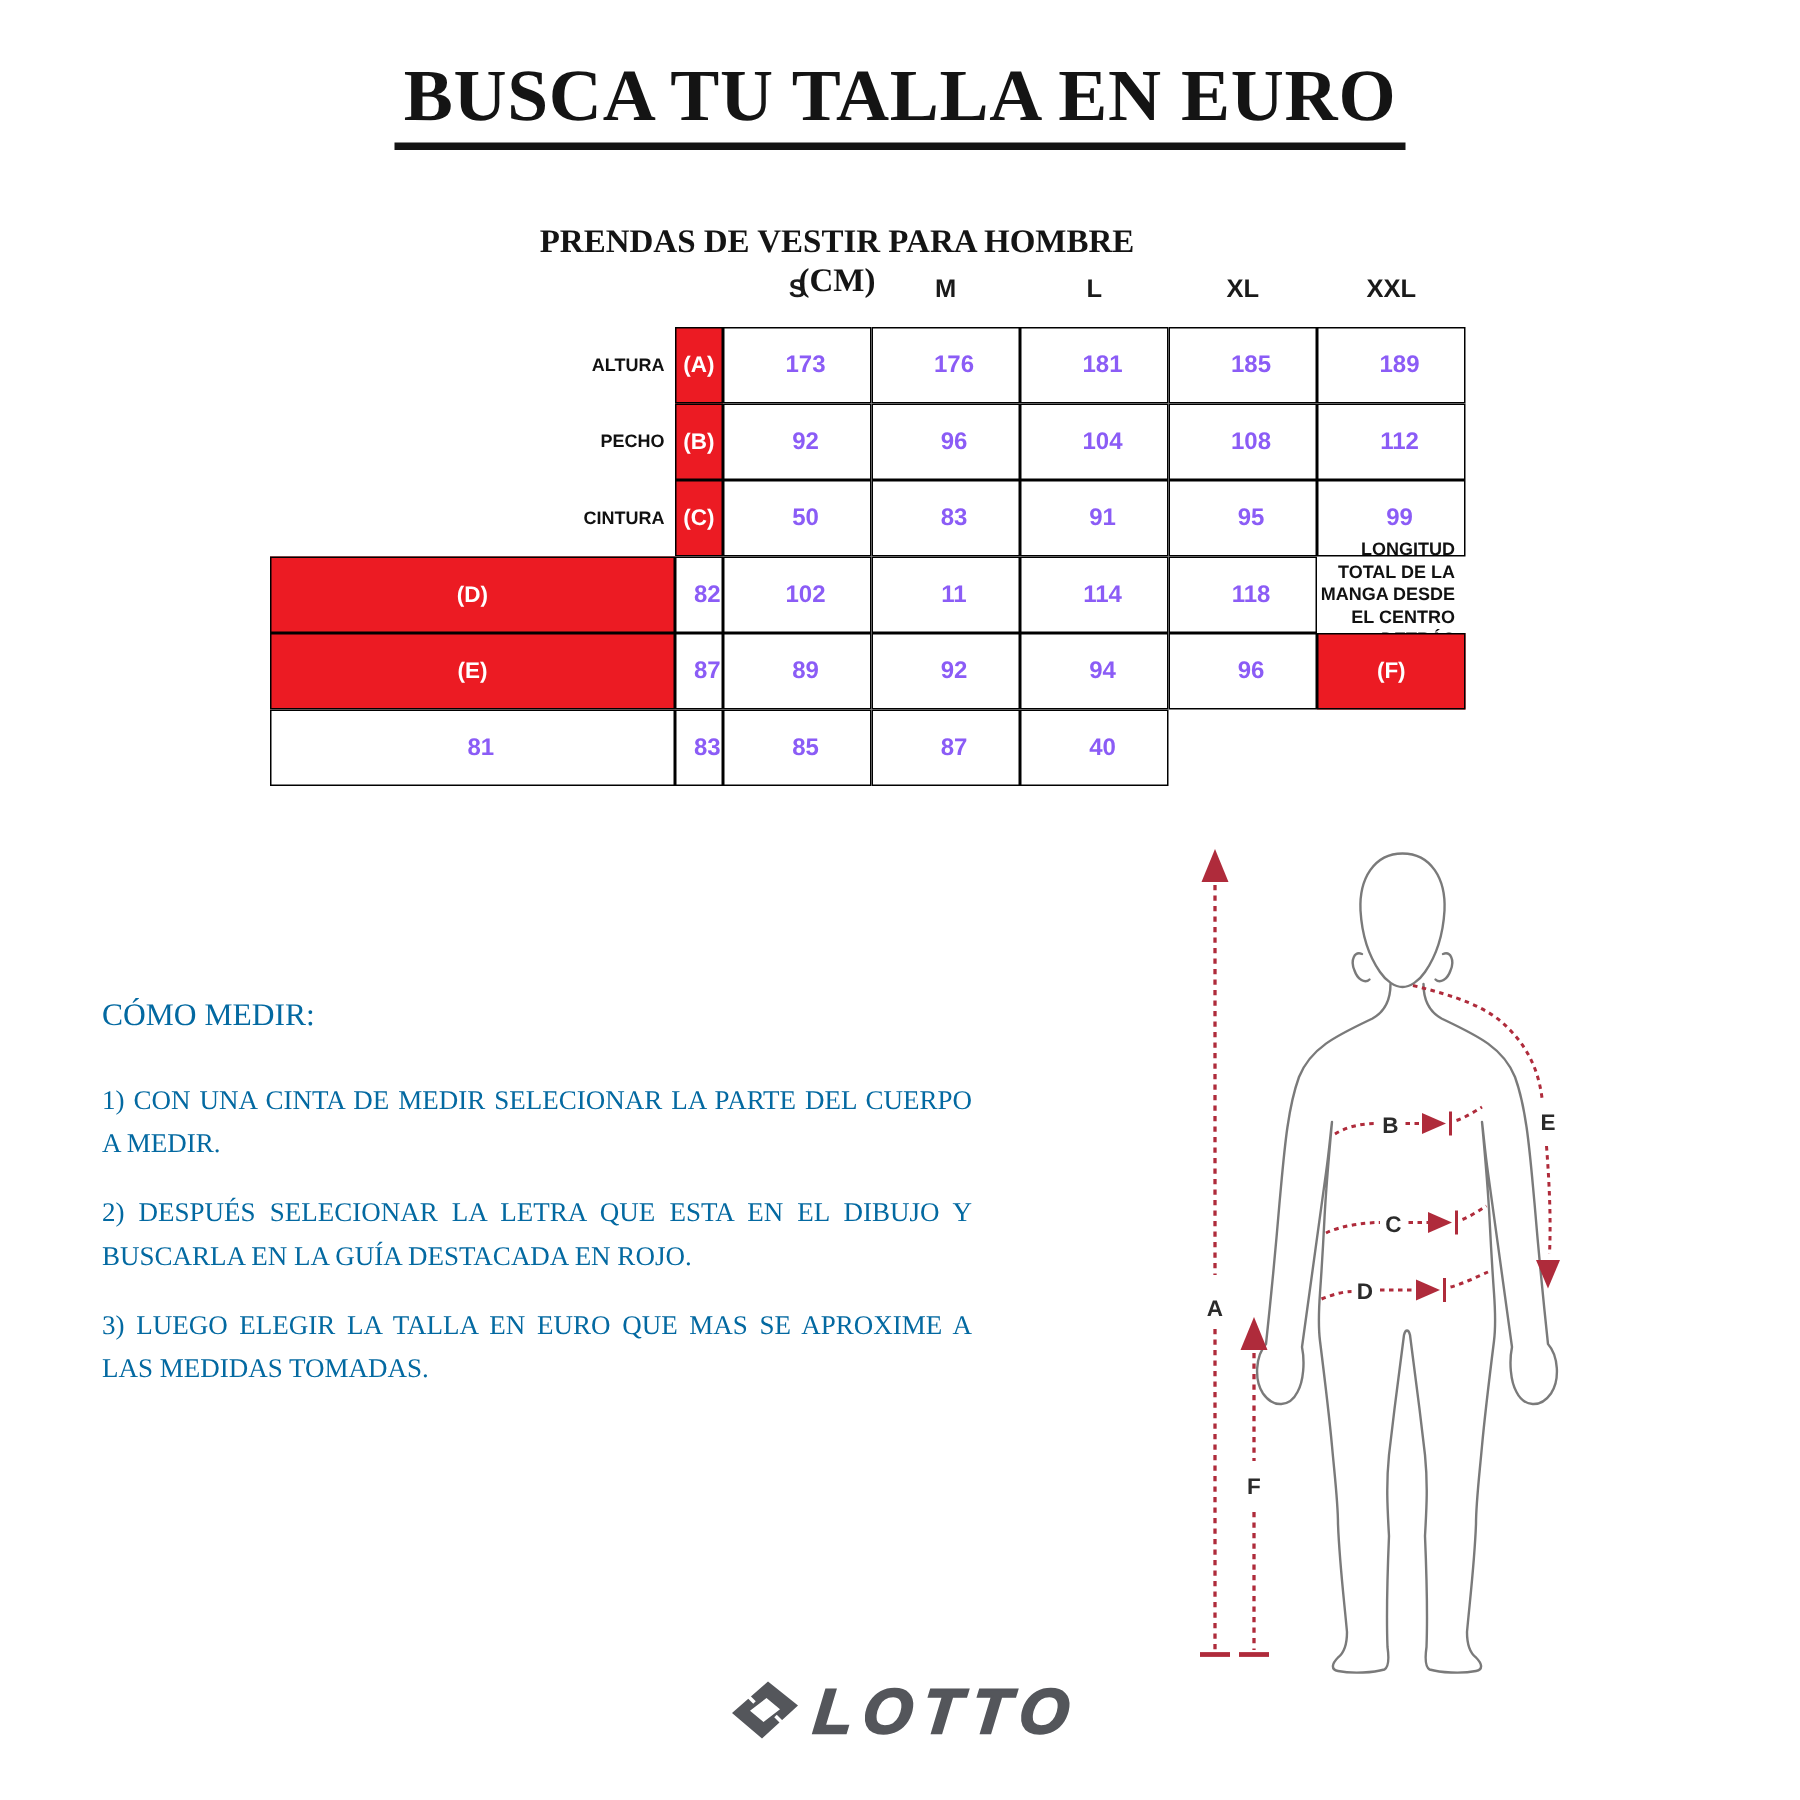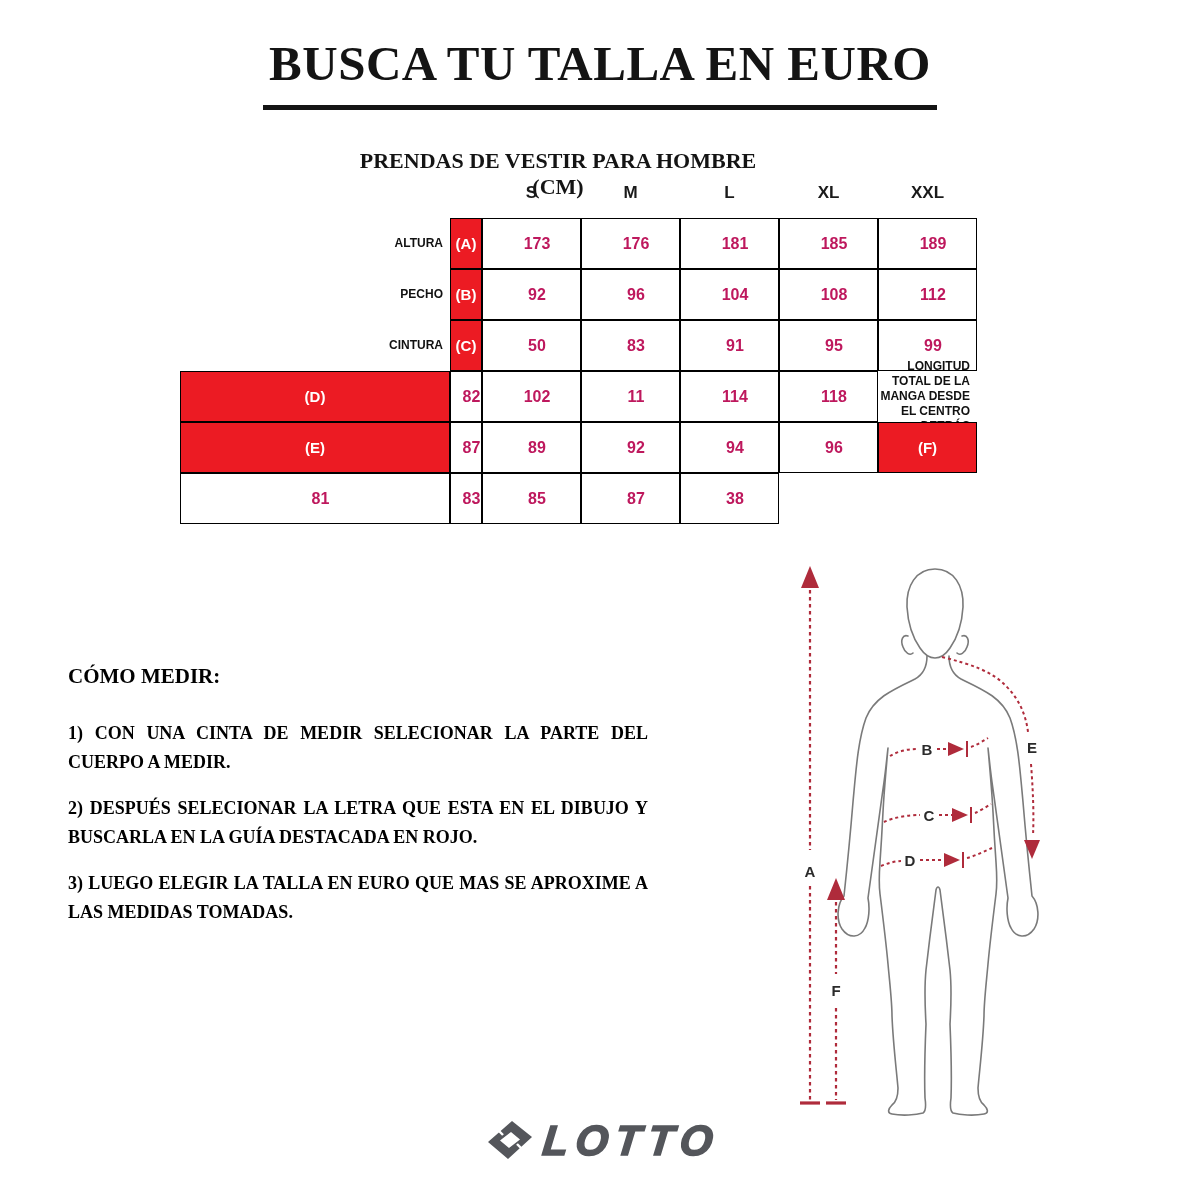--- a/index.html
+++ b/index.html
@@ -5,21 +5,21 @@
   html,body{margin:0;padding:0;background:#ffffff;}
   .canvas{
     position:relative;width:1200px;height:1200px;background:#ffffff;overflow:hidden;
     font-family:"Liberation Sans",sans-serif;color:#1a1a1a;
   }
   
   .title-wrap{position:absolute;left:0;right:0;top:38px;text-align:center;}
   .title{
     display:inline-block;font-family:"Liberation Serif",serif;font-weight:bold;
     font-size:49px;letter-spacing:.5px;color:#141414;
-    border-bottom:5px solid #141414;padding:0 6px 16px 6px;line-height:1.05;
+    border-bottom:5px solid #141414;padding:0 6px 6px 6px;line-height:1.05;
   }
   .subtitle{
     position:absolute;left:358px;top:148px;width:400px;text-align:center;
     font-family:"Liberation Serif",serif;font-weight:bold;font-size:22px;color:#141414;
   }
   
   .size-table{
     position:absolute;left:180px;top:168px;
     display:grid;grid-template-columns:270px 32px 99px 99px 99px 99px 99px;
     grid-template-rows:50px repeat(6,51px);
@@ -31,25 +31,25 @@
   .rowlabel span{display:inline-block;max-width:235px;text-align:right;
       font-weight:bold;font-size:12px;line-height:1.25;color:#111;}
   .letter{
     background:#EC1B23;border:1px solid #000;color:#ffffff;
     display:flex;align-items:center;justify-content:center;
     font-weight:bold;font-size:15px;
   }
   .cell{
     border:1px solid #000;background:#fff;
     display:flex;align-items:center;justify-content:center;
-    font-weight:bold;font-size:16px;color:#be185d;padding-left:11px;
+    font-weight:bold;font-size:16px;color:#8b5cf6;padding-left:11px;
   }
   
   .howto{position:absolute;left:68px;top:664px;width:580px;
-         font-family:"Liberation Serif",serif;font-weight:bold;color:#000000;}
+         font-family:"Liberation Serif",serif;font-weight:normal;color:#0369a1;}
   .howto-heading{font-size:21px;margin:0 0 30px 0;}
   .howto p{font-size:18px;line-height:29px;margin:0 0 17px 0;
            text-align:justify;text-align-last:left;}
   
   .figure-svg{position:absolute;left:780px;top:550px;}
   
   .logo{position:absolute;left:487px;top:1120px;display:flex;align-items:center;gap:10px;}
   .logo-text{
     font-family:"Liberation Sans",sans-serif;font-weight:bold;font-style:italic;
     font-size:42px;letter-spacing:7px;color:#54565B;
@@ -121,21 +121,21 @@
     <div class="cell">89</div>
     <div class="cell">92</div>
     <div class="cell">94</div>
     <div class="cell">96</div>
 
     <div class="letter">(F)</div>
     <div class="cell">81</div>
     <div class="cell">83</div>
     <div class="cell">85</div>
     <div class="cell">87</div>
-    <div class="cell">38</div>
+    <div class="cell">40</div>
   </div>
 
   <div class="howto">
     <div class="howto-heading">CÓMO MEDIR:</div>
     <p>1) CON UNA CINTA DE MEDIR SELECIONAR LA PARTE DEL CUERPO A MEDIR.</p>
     <p>2) DESPUÉS SELECIONAR LA LETRA QUE ESTA EN EL DIBUJO Y BUSCARLA EN LA GUÍA DESTACADA EN ROJO.</p>
     <p>3) LUEGO ELEGIR LA TALLA EN EURO QUE MAS SE APROXIME A LAS MEDIDAS TOMADAS.</p>
   </div>
 
   <svg class="figure-svg" width="420" height="600" viewBox="0 0 420 600">

